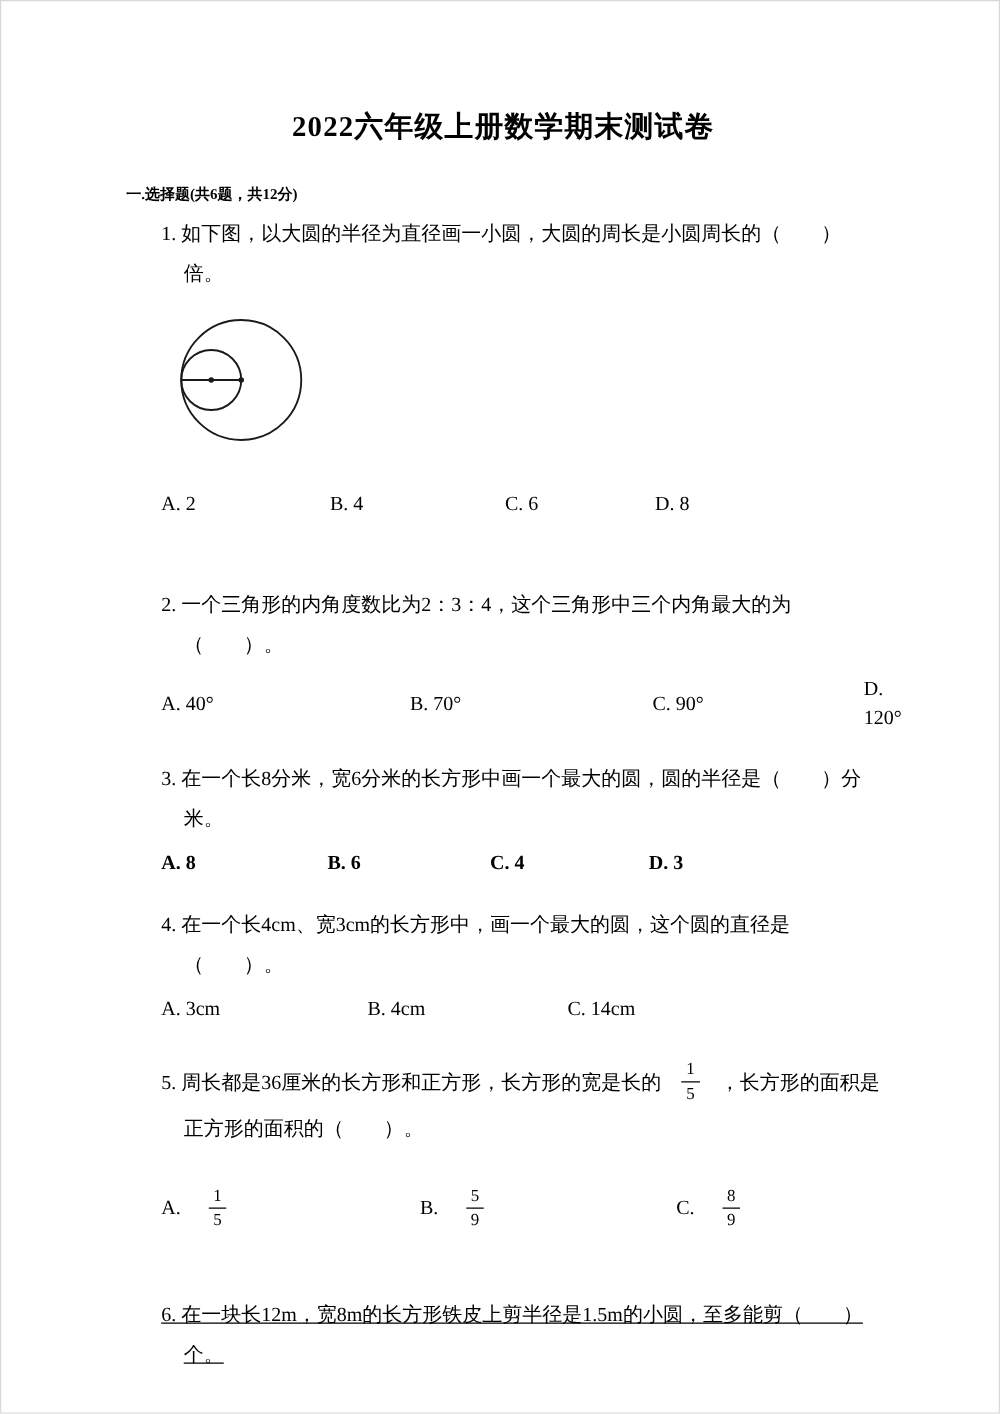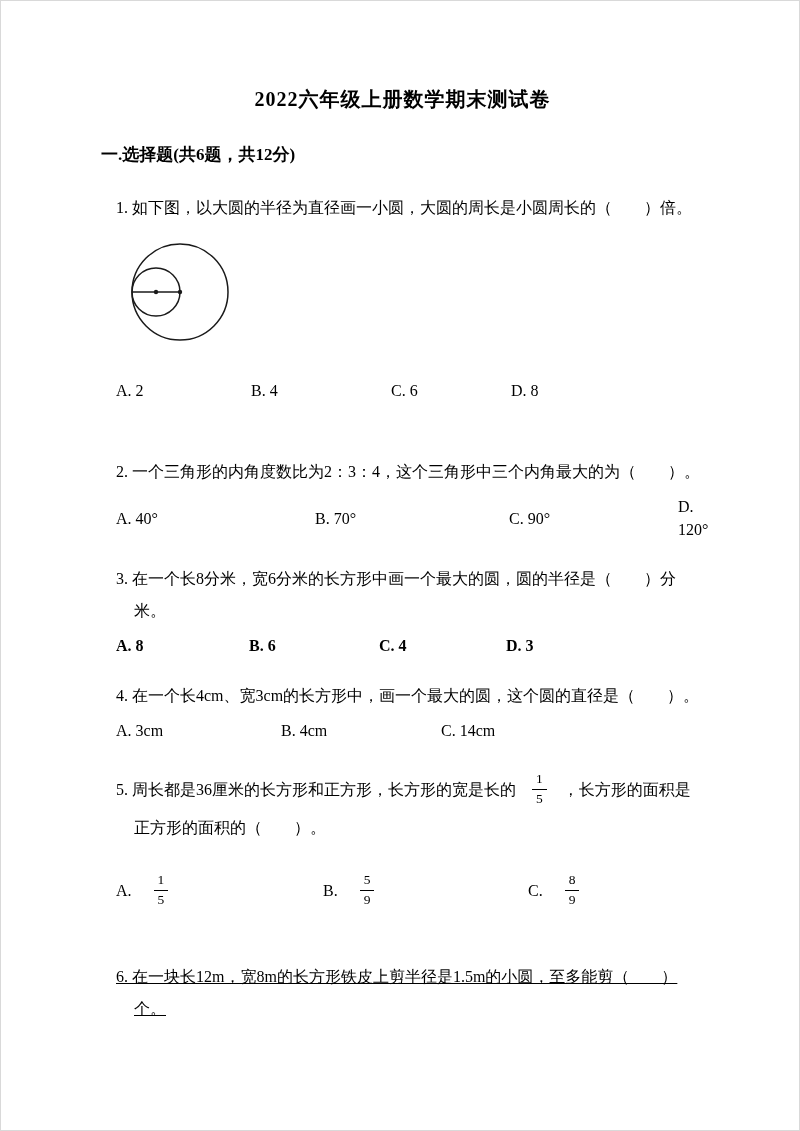--- a/index.html
+++ b/index.html
@@ -13,32 +13,32 @@
   .page {
     width: 800px;
     height: 1131px;
     background: #ffffff;
     border: 1px solid #d9d9d9;
     padding: 85px 95px 40px 100px;
     overflow: hidden;
   }
   .title {
     text-align: center;
-    font-size: 20px;
+    font-size: 23px;
     font-weight: bold;
     letter-spacing: 1px;
     margin-bottom: 30px;
   }
   .section-header {
-    font-size: 17px;
+    font-size: 12px;
     font-weight: bold;
-    margin-bottom: 26px;
+    margin-bottom: 8px;
   }
   .question {
-    margin-left: 15px;
+    margin-left: 28px;
     font-size: 16px;
   }
   .q-text {
     font-size: 16px;
     line-height: 2;
     padding-left: 18px;
     text-indent: -18px;
   }
   .figure-wrap {
     margin: 14px 0 30px 2px;

